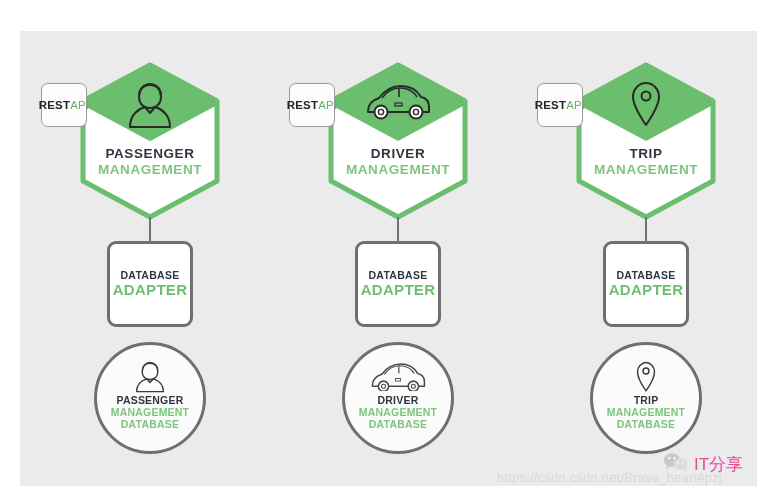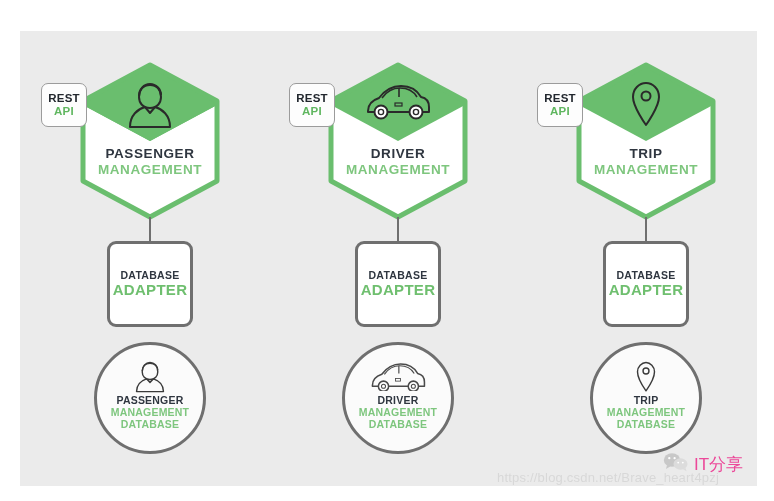--- a/index.html
+++ b/index.html
@@ -76,35 +76,35 @@
     position: absolute;
     left: 1px;
     top: 52px;
     width: 46px;
     height: 44px;
     background: #fdfdfd;
     border: 1.6px solid #9b9b9b;
     border-radius: 7px;
     box-sizing: border-box;
     display: flex;
-    flex-direction: column;
+    flex-direction: row;
     align-items: center;
     justify-content: center;
     line-height: 1.12;
     z-index: 5;
   }
   .rest-badge .rest-top {
     font-size: 11.5px;
     font-weight: bold;
     color: #22272e;
     letter-spacing: 0.2px;
   }
   .rest-badge .rest-bottom {
     font-size: 11.5px;
-    font-weight: bold;
+    font-weight: normal;
     color: #5fb65f;
     letter-spacing: 0.2px;
   }
 
   
   .connector {
     position: absolute;
     left: 50%;
     width: 2px;
     transform: translateX(-50%);
@@ -404,21 +404,21 @@
       <div class="db-text">
         <span class="db-l1">TRIP</span>
         <span class="db-l2">MANAGEMENT</span>
         <span class="db-l3">DATABASE</span>
       </div>
     </div>
   </div>
 
 </div>
 
-<div id="url-watermark">https://blog.csdn.net/Brave_heart4pzj</div>
+<div id="url-watermark">https://csdn.csdn.net/Brave_heart4pzj</div>
 
 <div id="brand-watermark">
   <span>
     <svg width="26" height="20" viewBox="0 0 26 20">
       <ellipse cx="9" cy="8" rx="8.2" ry="6.8" fill="#c8c8c8"></ellipse>
       <path d="M4,13 L3,17 L7.5,14.2 Z" fill="#c8c8c8"></path>
       <circle cx="6.3" cy="6.2" r="1.15" fill="#ffffff"></circle>
       <circle cx="11.6" cy="6.2" r="1.15" fill="#ffffff"></circle>
       <ellipse cx="17.5" cy="12" rx="7" ry="5.8" fill="#dcdcdc"></ellipse>
       <path d="M22.5,16 L23.6,19.2 L19.6,17 Z" fill="#dcdcdc"></path>

